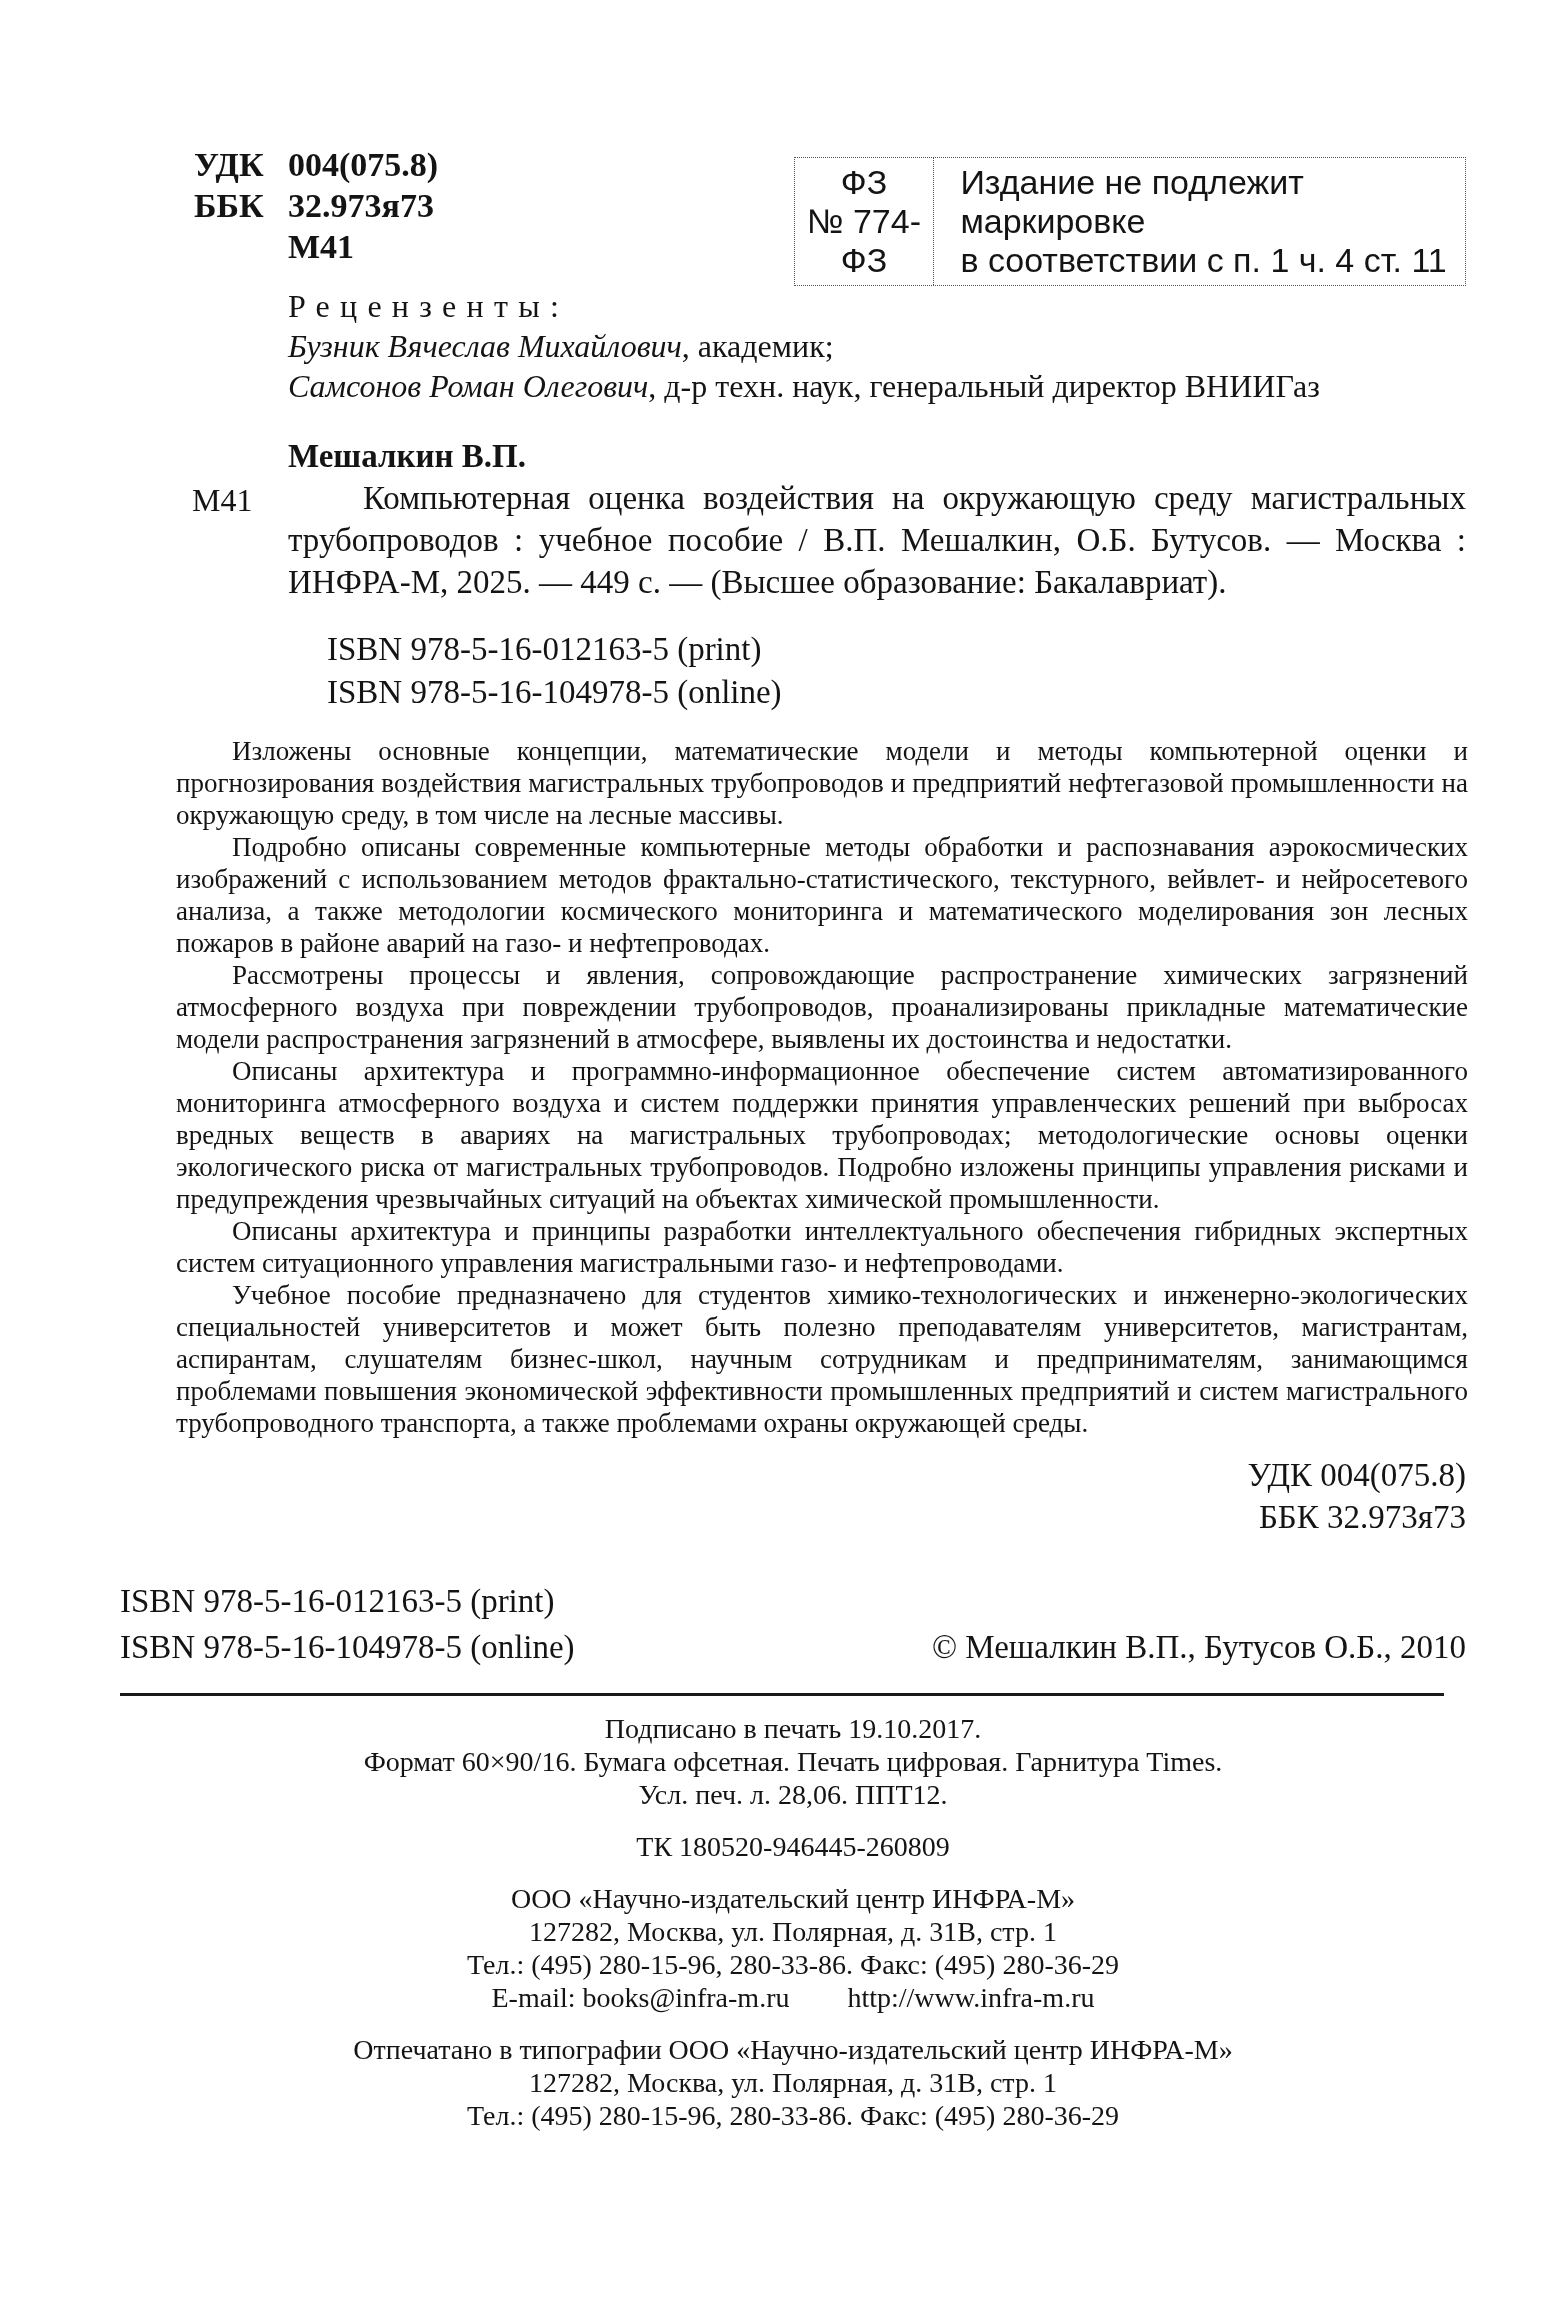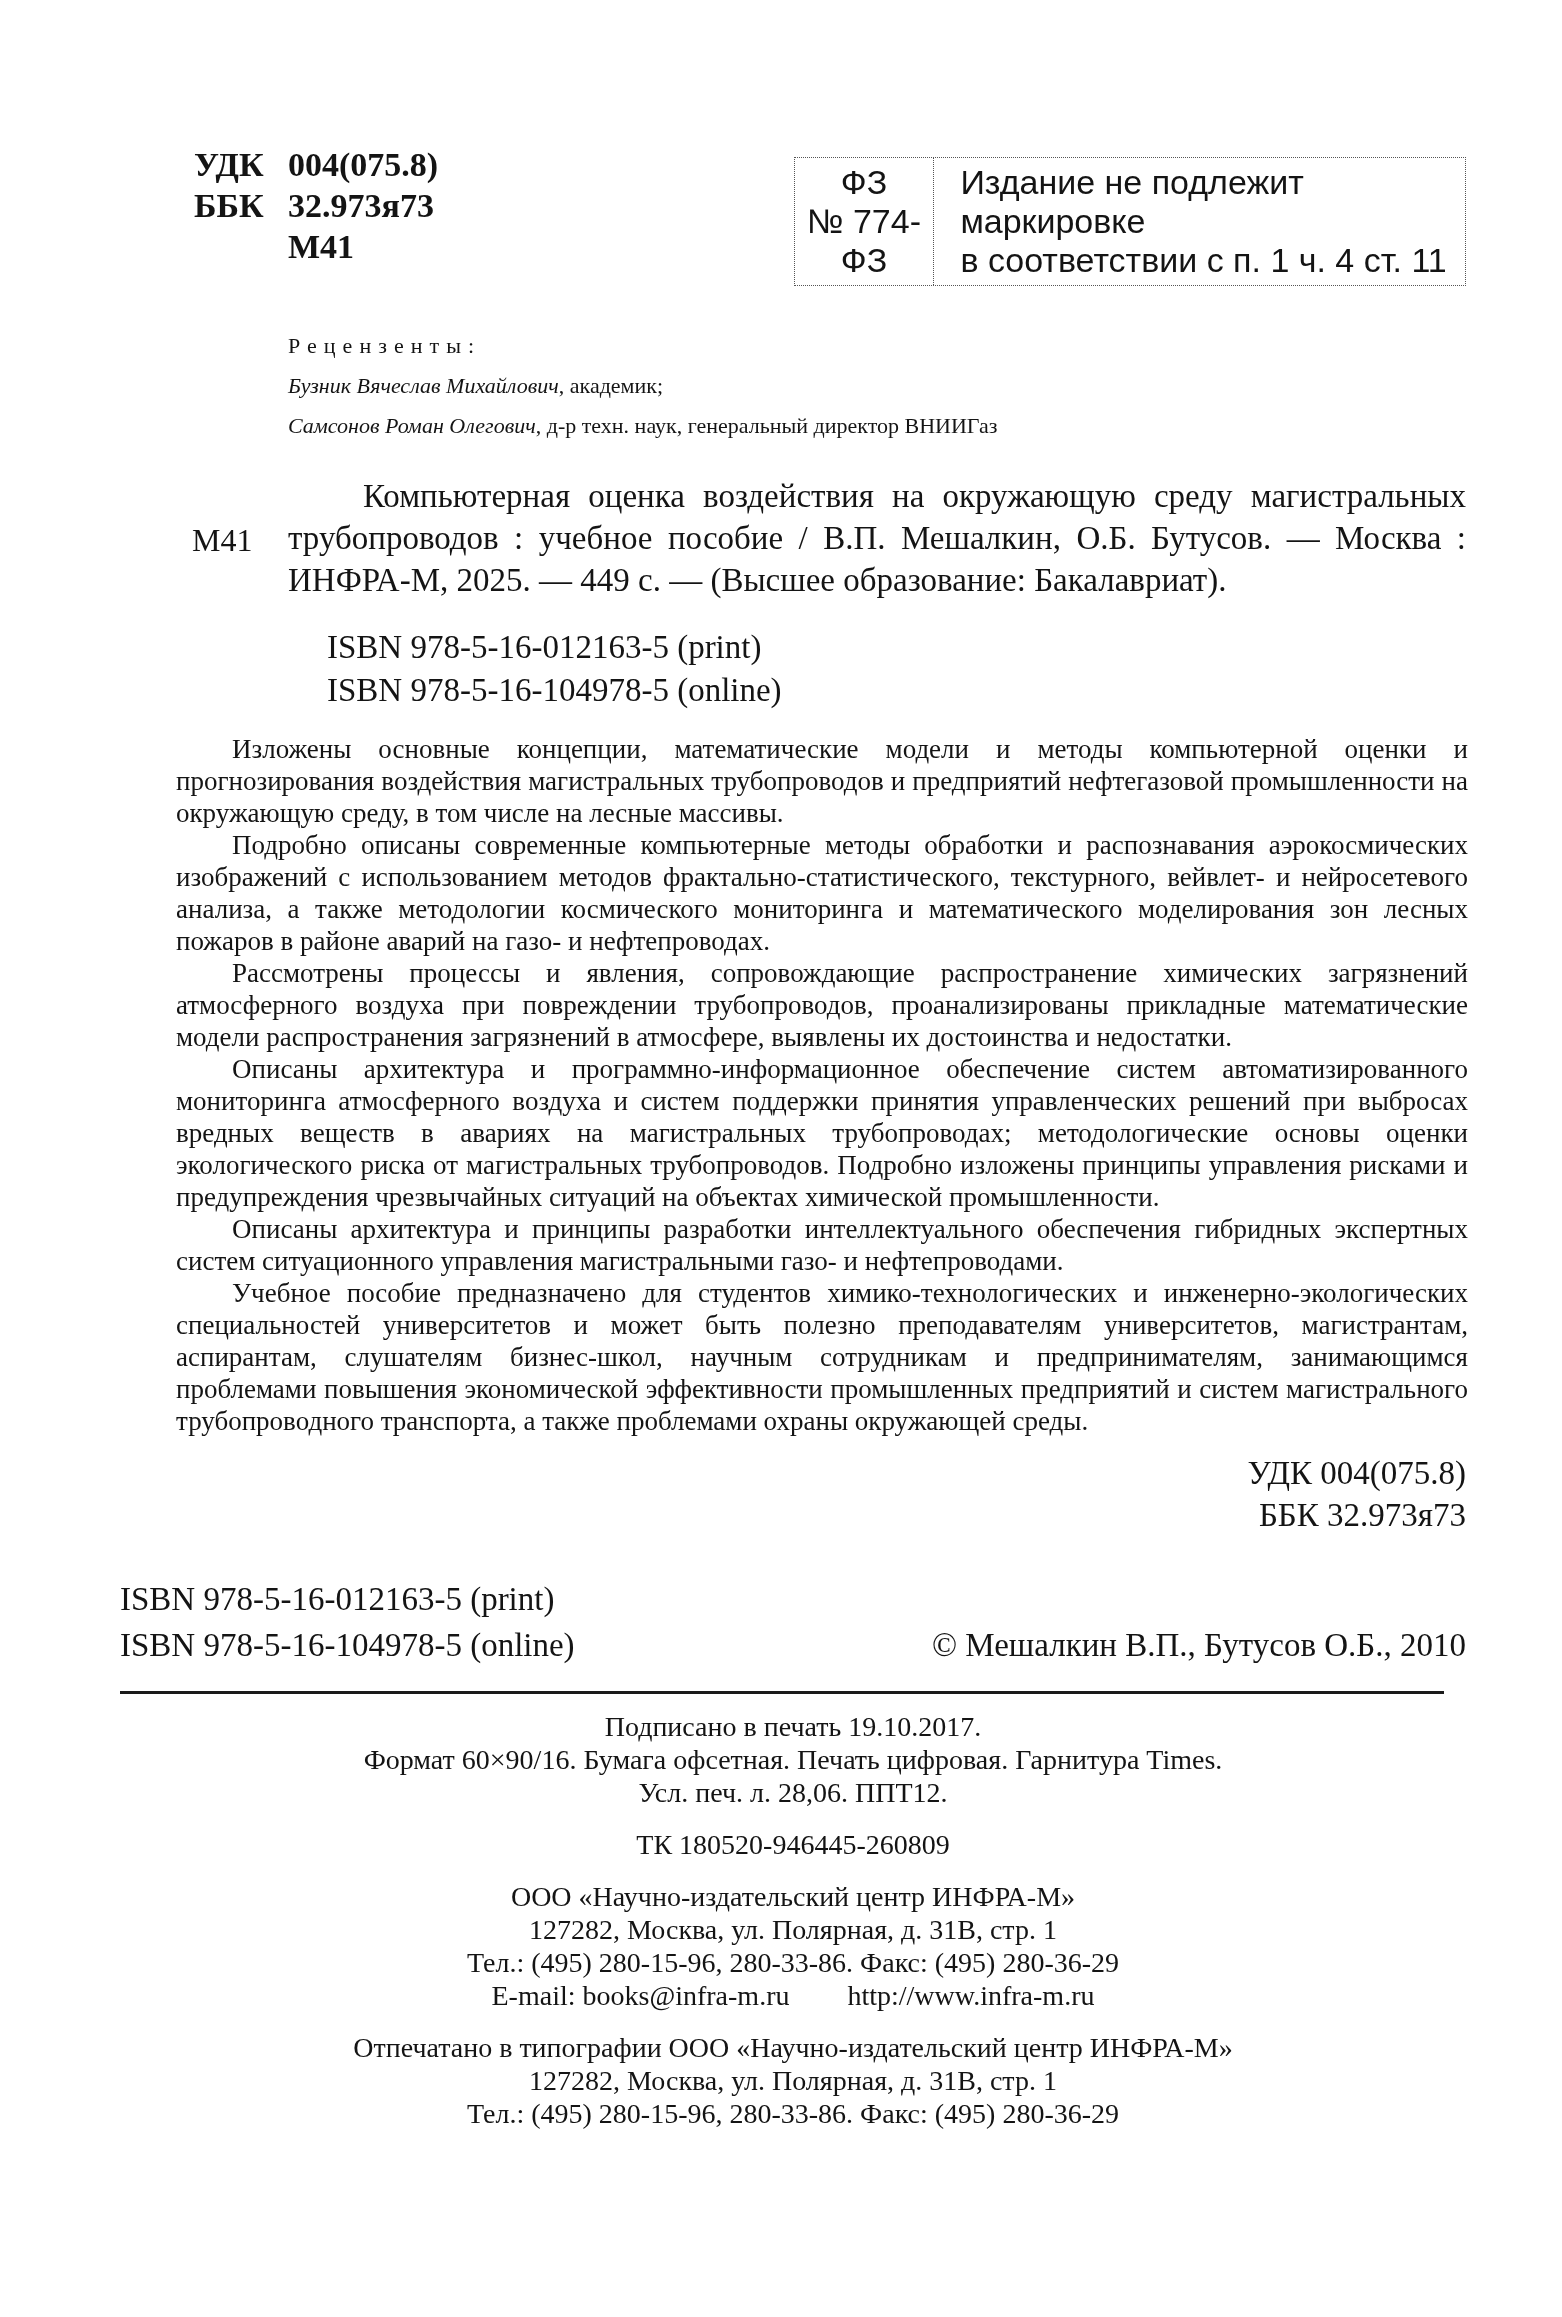--- a/index.html
+++ b/index.html
@@ -50,22 +50,21 @@
     padding: 4.8px 3.8px;
   }
   .marking-box .cell-right {
     flex: 1;
     padding: 4.8px 0 4.8px 15.4px;
   }
 
   
   .reviewers {
     margin-left: 168px;
-    margin-top: 40px;
-    font-size: 22px;
+    font-size: 32px;
     line-height: 40px;
   }
   .reviewers .heading { letter-spacing: 0.32em; }
   .reviewer-name { font-style: italic; }
 
   
   .catalog {
     position: relative;
     margin-left: 168px;
     margin-top: 29px;
@@ -176,20 +175,21 @@
       <div class="heading">Рецензенты:</div>
       <div>
         <span class="reviewer-name">Бузник Вячеслав Михайлович</span><span>, академик;</span>
       </div>
       <div>
         <span class="reviewer-name">Самсонов Роман Олегович</span><span>, д-р техн. наук, генеральный директор ВНИИГаз</span>
       </div>
     </div>
 
     <div class="catalog">
+      <div class="author-heading">Мешалкин В.П.</div>
       <span class="margin-sign">М41</span>
       <div class="description">Компьютерная оценка воздействия на окружающую среду магистральных трубопроводов : учебное пособие / В.П. Мешалкин, О.Б. Бутусов. — Москва : ИНФРА-М, 2025. — 449 с. — (Высшее образование: Бакалавриат).</div>
     </div>
 
     <div class="isbn-block">
       <div>ISBN 978-5-16-012163-5 (print)</div>
       <div>ISBN 978-5-16-104978-5 (online)</div>
     </div>
 
     <div class="annotation">

